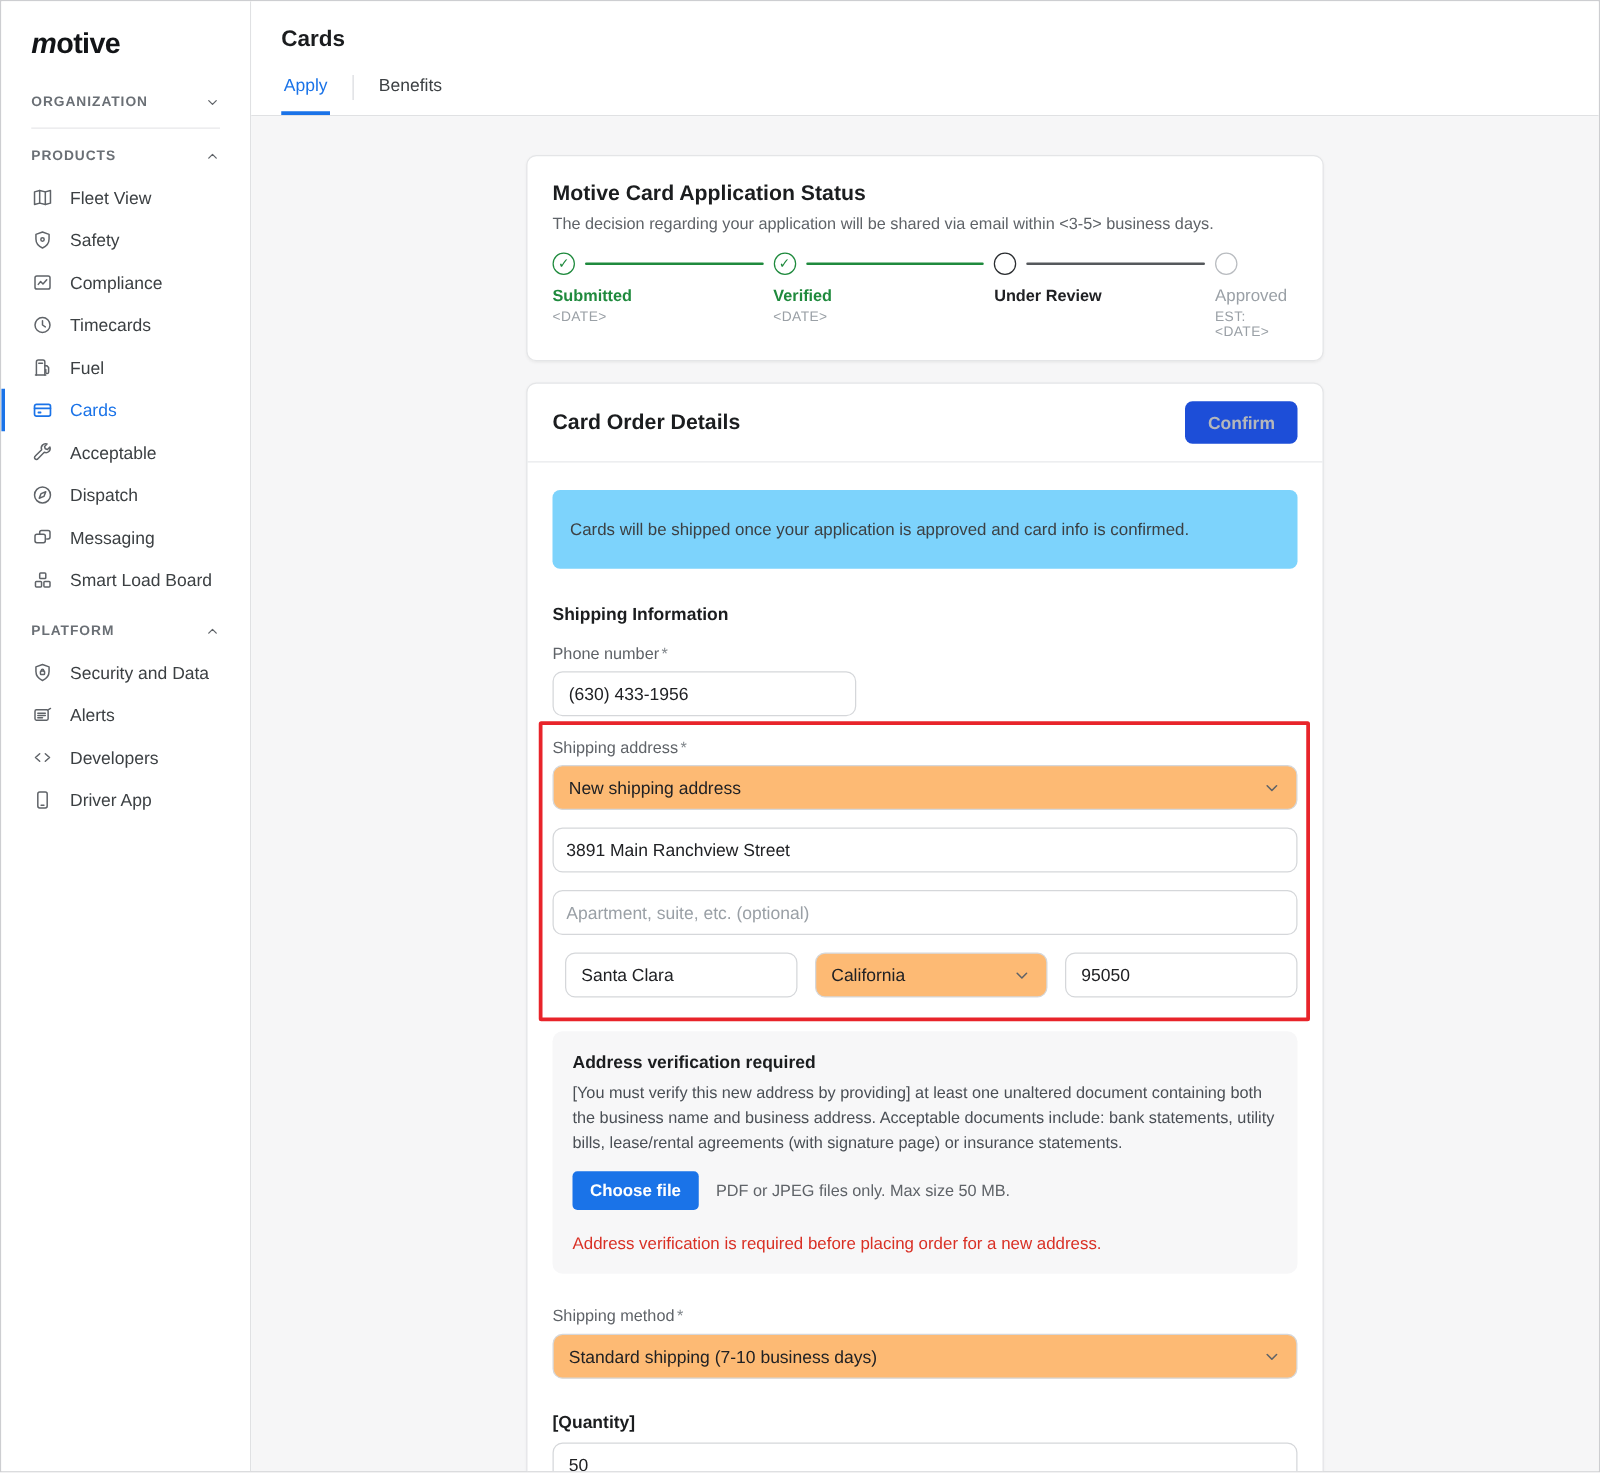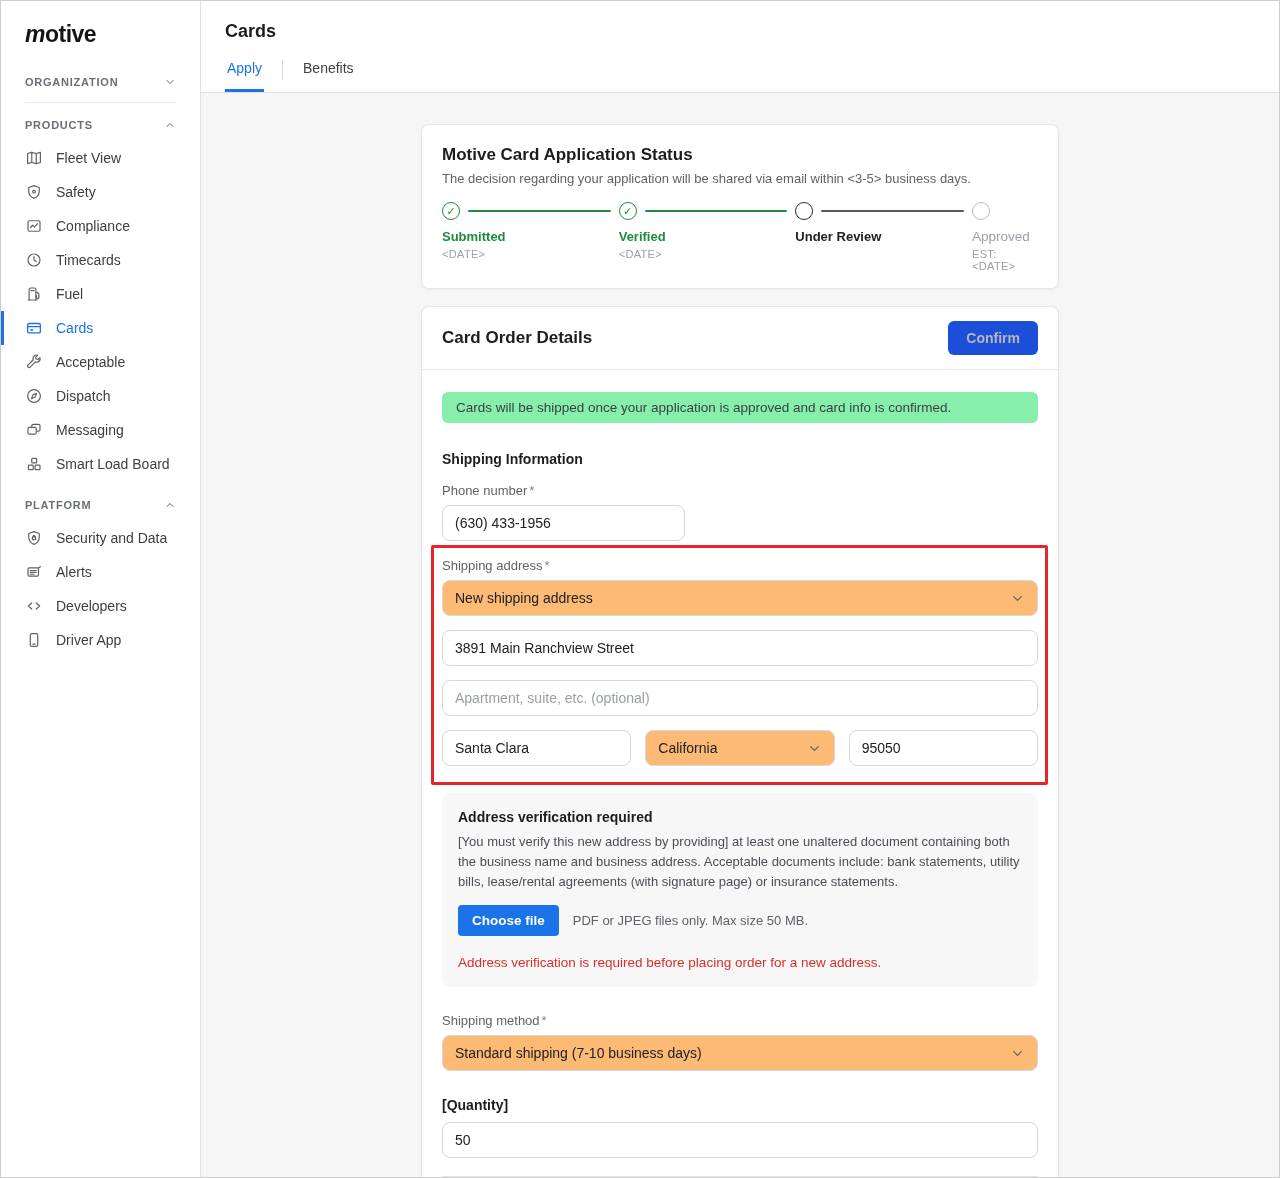--- a/index.html
+++ b/index.html
@@ -54,34 +54,34 @@
   .step.upcoming .step-label { color:#9aa0a6; font-weight:400; font-size:13.5px; }
   .step-sub { margin-top:4px; font-size:11px; color:#9aa0a6; letter-spacing:.03em; min-height:12px; }
 
   
   .order-card { padding-bottom:8px; }
   .card-header { display:flex; align-items:center; justify-content:space-between;
       padding:14px 20px; border-bottom:1px solid #e8e9eb; }
   .btn-confirm { background:#1d4ed8; color:#b4b7bb; border:none; border-radius:6px;
       font-family:inherit; font-size:14px; font-weight:600; padding:9px 18px; }
   .card-body { padding:0 20px; }
-  .banner { margin-top:22px; background:#86efac; border-radius:6px; padding:8px 14px;
+  .banner { margin-top:22px; background:#7dd3fc; border-radius:6px; padding:24px 14px;
       font-size:13.5px; color:#3c4043; }
   .section-heading { margin-top:28px; font-size:14px; font-weight:700; color:#1b1d1f; }
   .f-label { font-size:13px; color:#5f6368; margin-bottom:7px; }
   .req { color:#80868b; margin-left:2px; }
   .ctl { width:100%; height:36px; border:1px solid #d5d7da; border-radius:8px; background:#fff;
       padding:0 12px; font-family:inherit; font-size:14px; color:#202124; outline:none; }
   .ctl::placeholder { color:#9aa0a6; }
   .select { display:flex; align-items:center; justify-content:space-between; gap:8px;
       height:36px; border:1px solid #d5d7da; border-radius:8px; background:#fdba74;
       padding:0 12px; font-size:14px; color:#202124; cursor:pointer; }
   .row-2 { display:grid; grid-template-columns:243px 1fr; column-gap:14px; margin-top:16px; }
   .addr-group { position:relative; margin-top:17px; }
-  .addr-stack > * + * { margin-top:14px; }
+  .addr-stack > * + * { margin-top:14px;padding-left:10px; }
   .row-3 { display:grid; grid-template-columns:1fr 1fr 1fr; column-gap:14px; }
   .highlight-box { position:absolute; left:-11px; right:-10px; top:-13px; bottom:-19px;
       border:3px solid #e8242a; border-radius:2px; pointer-events:none; }
 
   .verify-panel { margin-top:27px; background:#f7f7f8; border-radius:8px; padding:16px 16px 17px; }
   .verify-title { font-size:14px; font-weight:700; color:#1b1d1f; }
   .verify-body { margin-top:7px; font-size:13px; line-height:1.52; color:#4a4f55; max-width:576px; }
   .file-row { display:flex; align-items:center; gap:14px; margin-top:14px; }
   .btn-file { background:#1a73e8; color:#fff; border:none; border-radius:4px;
       font-family:inherit; font-size:13.5px; font-weight:600; padding:8px 14px; cursor:pointer; }

